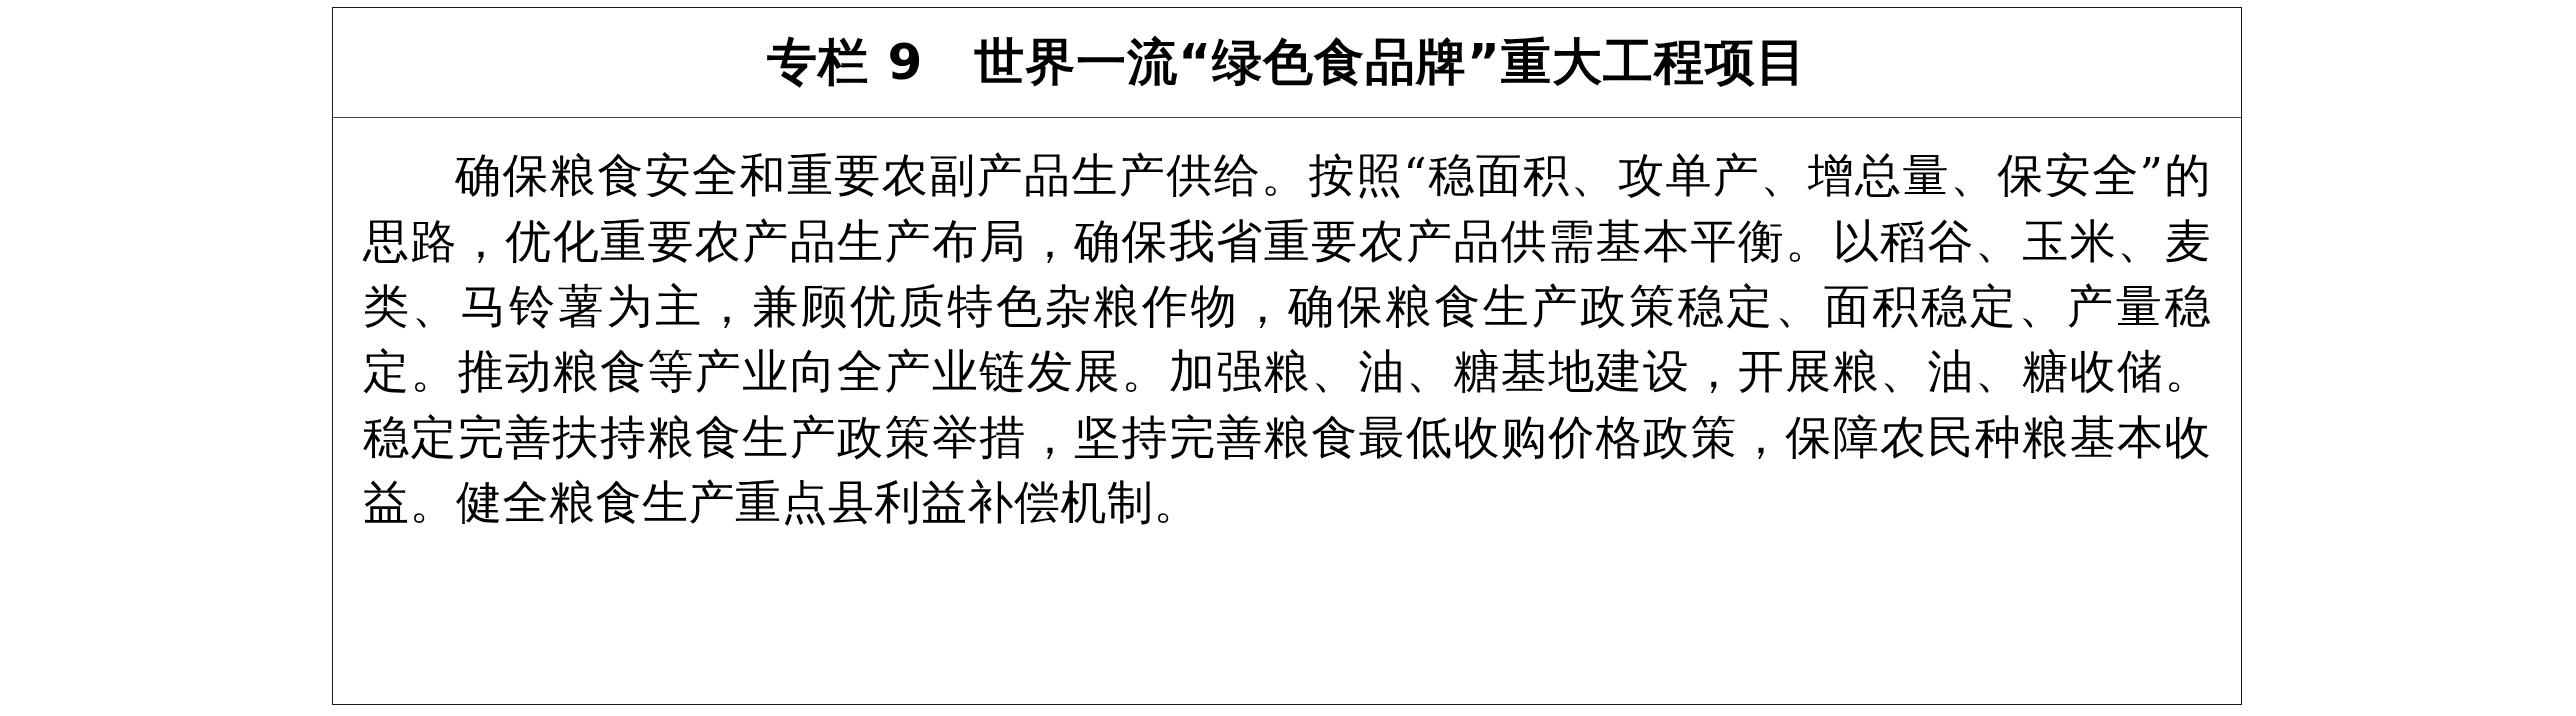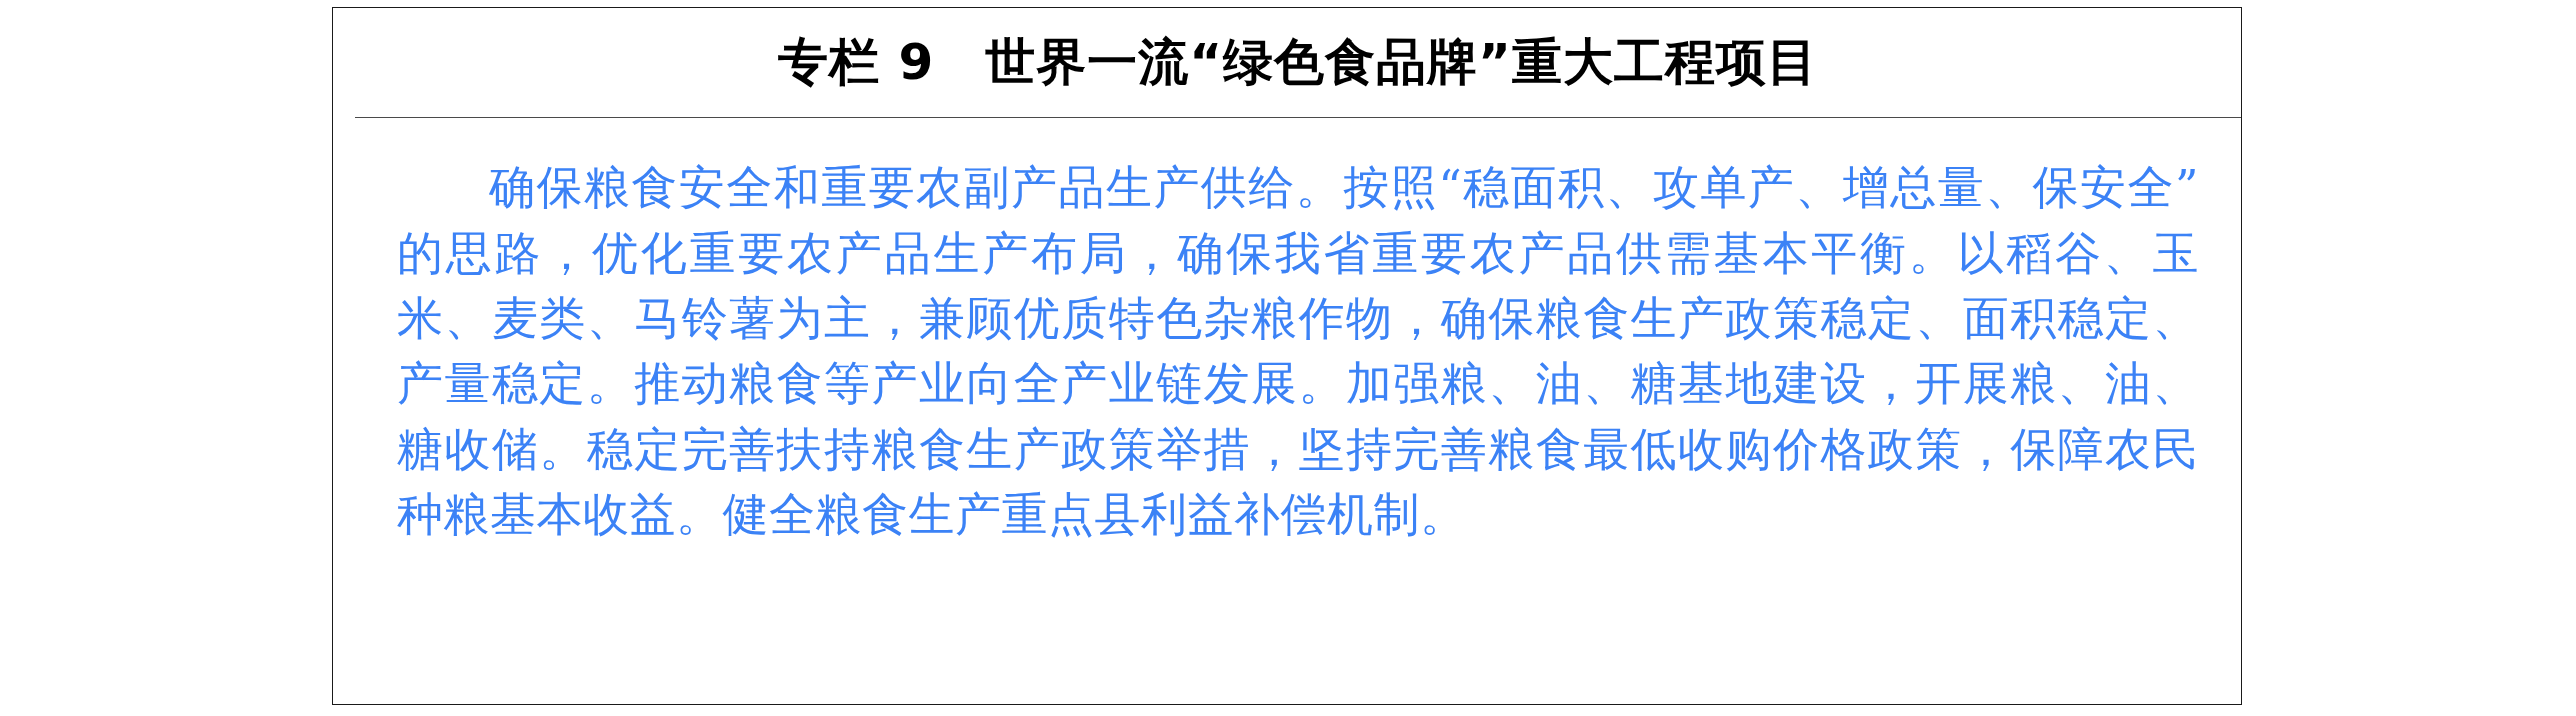--- a/index.html
+++ b/index.html
@@ -27,21 +27,20 @@
     position: absolute;
     left: 332px;
     top: 7.3px;
     width: 1910px;
     height: 698px;
     box-sizing: border-box;
     border: 1.6px solid #1a1a1a;
     background: #ffffff;
     display: flex;
     flex-direction: column;
-    padding-left: 22px;
   }
 
   .callout-header {
     flex: 0 0 auto;
     height: 110px;
     box-sizing: border-box;
     border-bottom: 1px solid #4a4a4a;
     display: flex;
     align-items: center;
     justify-content: center;
@@ -64,22 +63,22 @@
   }
 
   .callout-paragraph {
     font-family: "DejaVu Serif", "Liberation Serif", serif;
     font-size: 46px;
     line-height: 1.42;
     text-align: justify;
     text-justify: inter-character;
     text-indent: 2em;
     letter-spacing: 0.5px;
-    color: #3b82f6;
-    margin: 12px;
+    color: #000000;
+    margin: 0;
   }
 </style>
 </head>
 <body>
 
 <div class="page">
 
   <div class="callout-box">
 
     <div class="callout-header">

